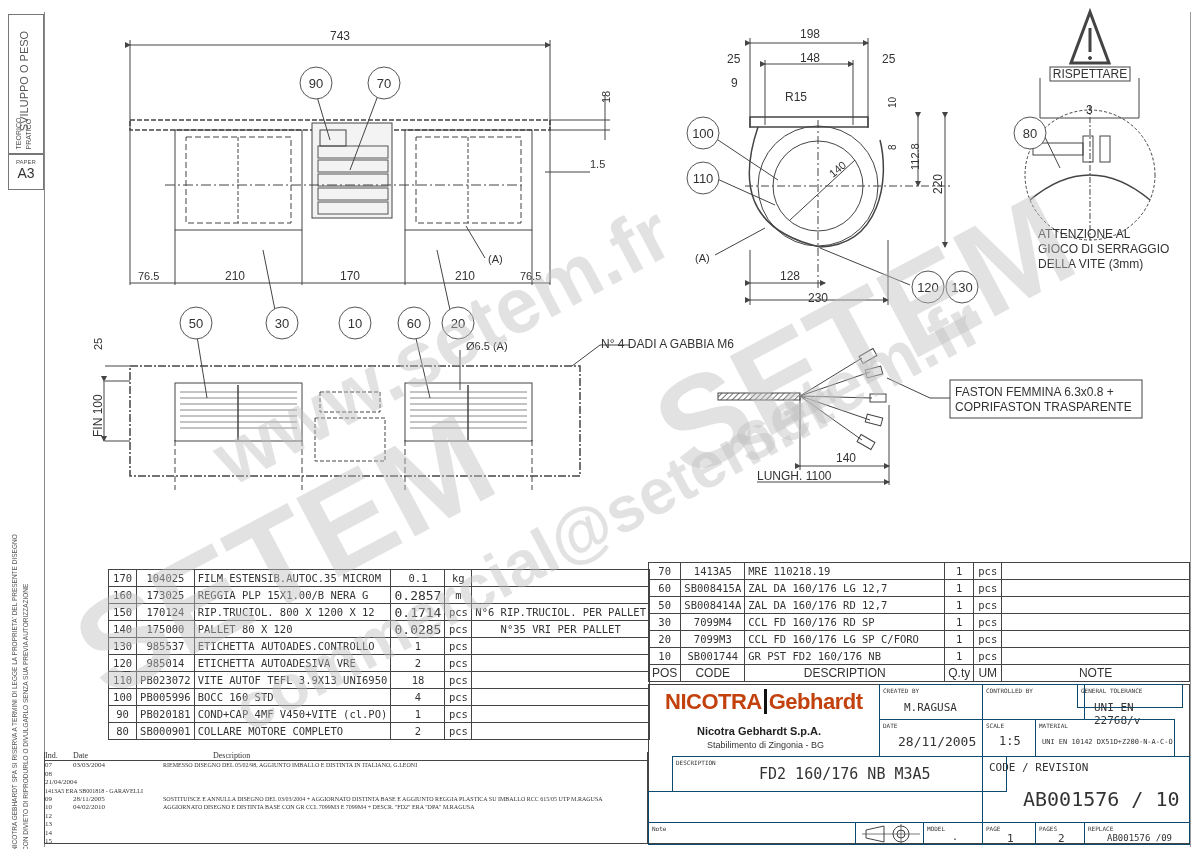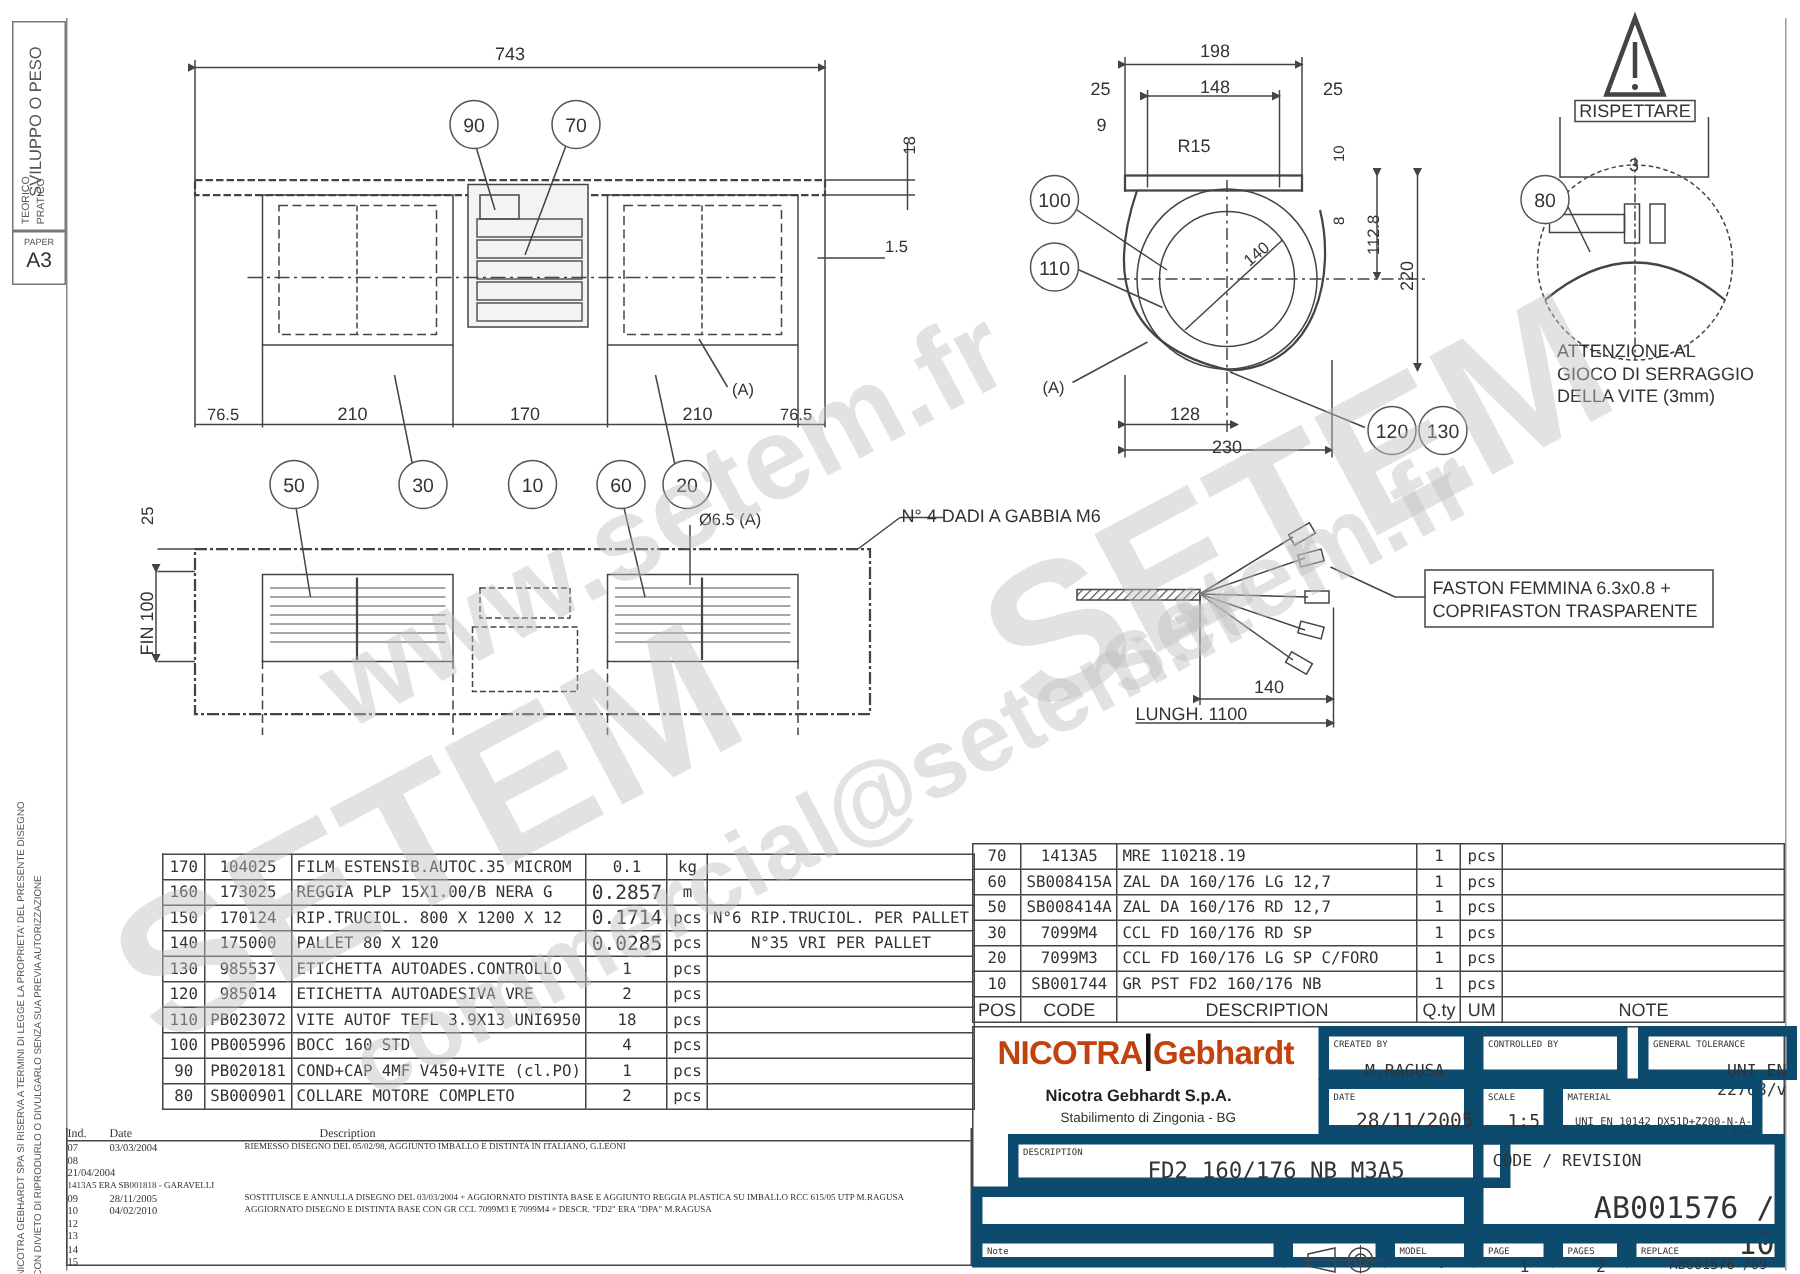--- a/index.html
+++ b/index.html
@@ -4,21 +4,21 @@
 <style>
   html,body{margin:0;padding:0;background:#fff;}
   body{width:1200px;height:849px;position:relative;overflow:hidden;font-family:"Liberation Sans",sans-serif;color:#222;}
   .abs{position:absolute;}
   svg text{font-family:"Liberation Sans",sans-serif;fill:#333;}
   table{border-collapse:collapse;}
   .bom td{border:1px solid #444;height:16px;padding:0 3px;font-family:"DejaVu Sans Mono","Liberation Mono",monospace;font-size:10.5px;color:#333;white-space:nowrap;overflow:hidden;}
   .bom td.c{text-align:center;}
   .bom td.small{font-size:13px;}
   .bom tr.hdr td{font-family:"Liberation Sans",sans-serif;font-size:12px;text-align:center;}
-  .tb{position:absolute;border:7px solid #0c4a6e;box-sizing:border-box;text-align:right;}
+  .tb{position:absolute;border:1px solid #0c4a6e;box-sizing:border-box;}
   .lbl{position:absolute;font-size:6px;font-family:"DejaVu Sans Mono",monospace;color:#333;}
   .val{position:absolute;font-family:"DejaVu Sans Mono",monospace;color:#333;}
   .rev{font-family:Liberation Serif, serif;font-size:7px;color:#333;line-height:8.4px;}
   .watermark{position:absolute;color:rgba(190,190,190,0.45);font-family:"Liberation Sans",sans-serif;font-weight:bold;pointer-events:none;white-space:nowrap;}
 </style>
 </head>
 <body>
 
 <div class="abs" style="left:16px;top:12px;width:28px;height:835px;border-right:1px solid #888;"></div>
 <div class="abs" style="left:8px;top:14px;width:36px;height:140px;border:1px solid #777;box-sizing:border-box;">
@@ -487,21 +487,21 @@
   <div class="abs" style="left:48px;top:40px;font-size:11px;font-weight:bold;color:#222;text-align:right;">Nicotra Gebhardt S.p.A.</div>
   <div class="abs" style="left:58px;top:55px;font-size:9px;color:#333;">Stabilimento di Zingonia - BG</div>
 
   <div class="tb" style="left:230px;top:-1px;width:104px;height:36px;">
     <span class="lbl" style="left:3px;top:2px;">CREATED BY</span>
     <span class="val" style="left:24px;top:16px;font-size:11px;">M.RAGUSA</span>
   </div>
   <div class="tb" style="left:333px;top:-1px;width:103px;height:36px;">
     <span class="lbl" style="left:3px;top:2px;">CONTROLLED BY</span>
   </div>
-  <div class="tb" style="left:443px;top:-1px;width:106px;height:36px;">
+  <div class="tb" style="left:428px;top:-1px;width:106px;height:24px;">
     <span class="lbl" style="left:3px;top:2px;">GENERAL TOLERANCE</span>
     <span class="val" style="left:16px;top:16px;font-size:11px;">UNI EN 22768/v</span>
   </div>
   <div class="tb" style="left:230px;top:34px;width:104px;height:38px;">
     <span class="lbl" style="left:3px;top:2px;">DATE</span>
     <span class="val" style="left:18px;top:14px;font-size:13px;">28/11/2005</span>
   </div>
   <div class="tb" style="left:333px;top:34px;width:54px;height:38px;">
     <span class="lbl" style="left:3px;top:2px;">SCALE</span>
     <span class="val" style="left:16px;top:14px;font-size:12px;">1:5</span>

